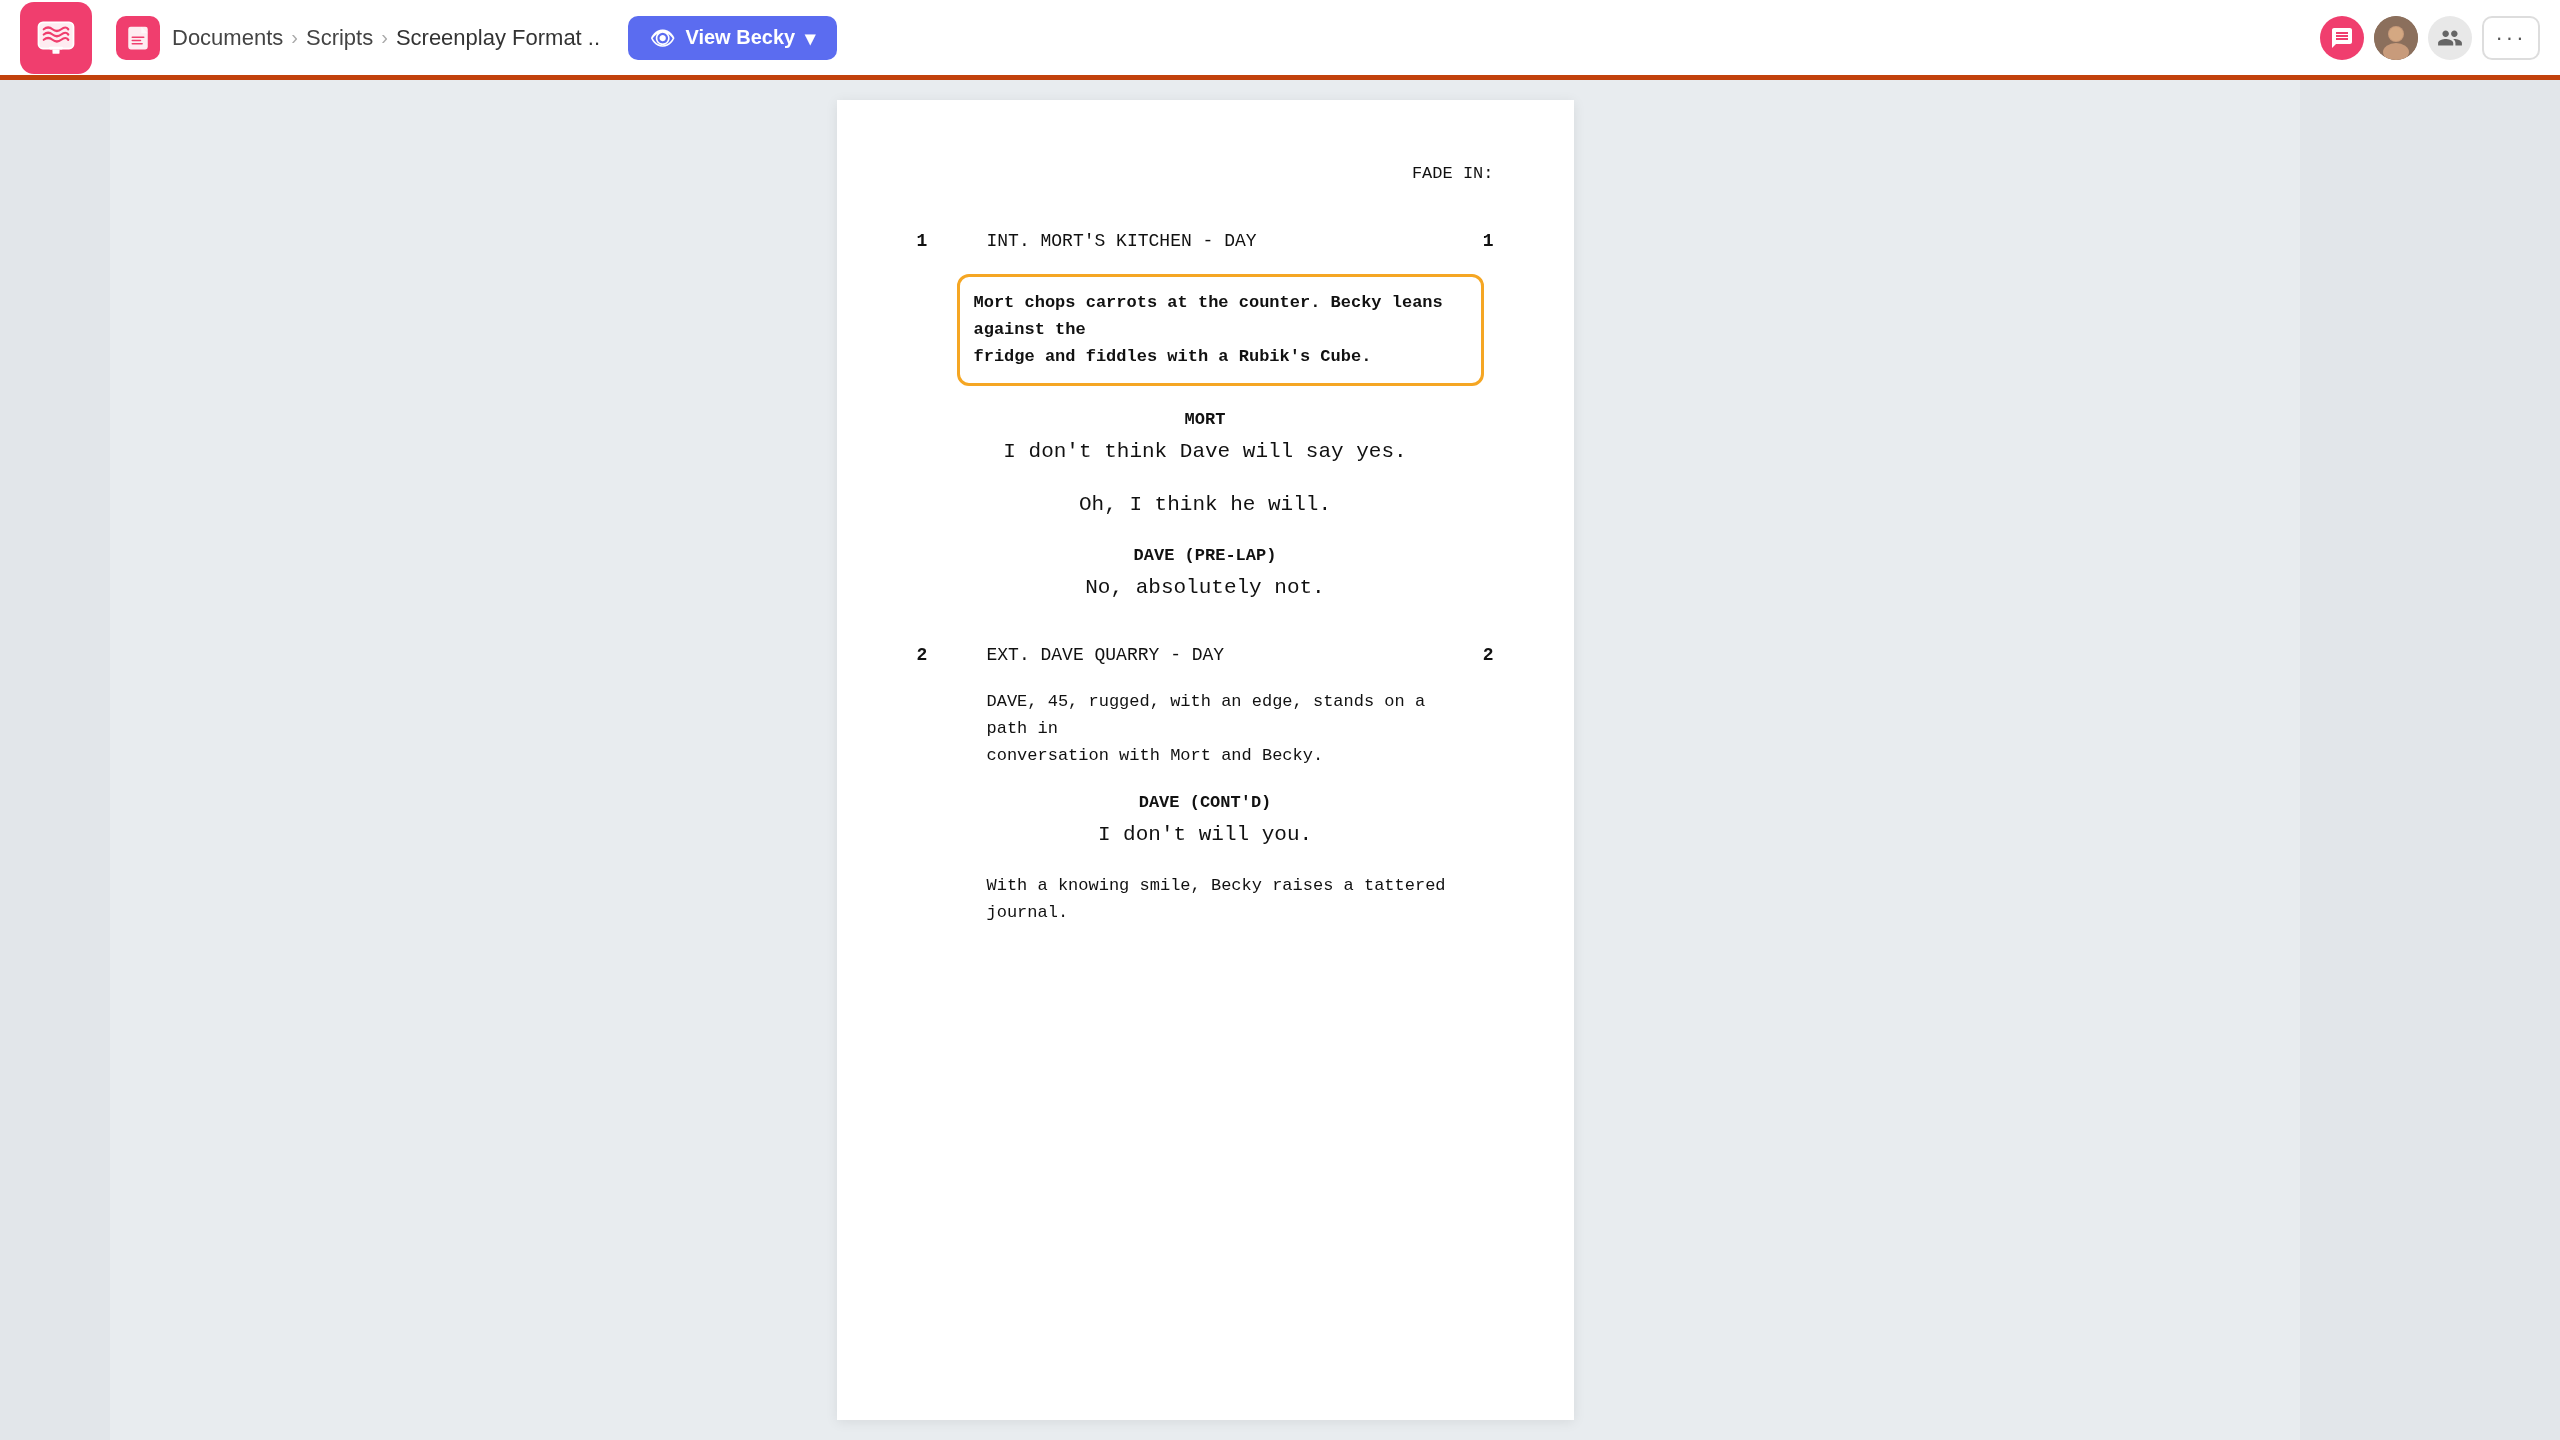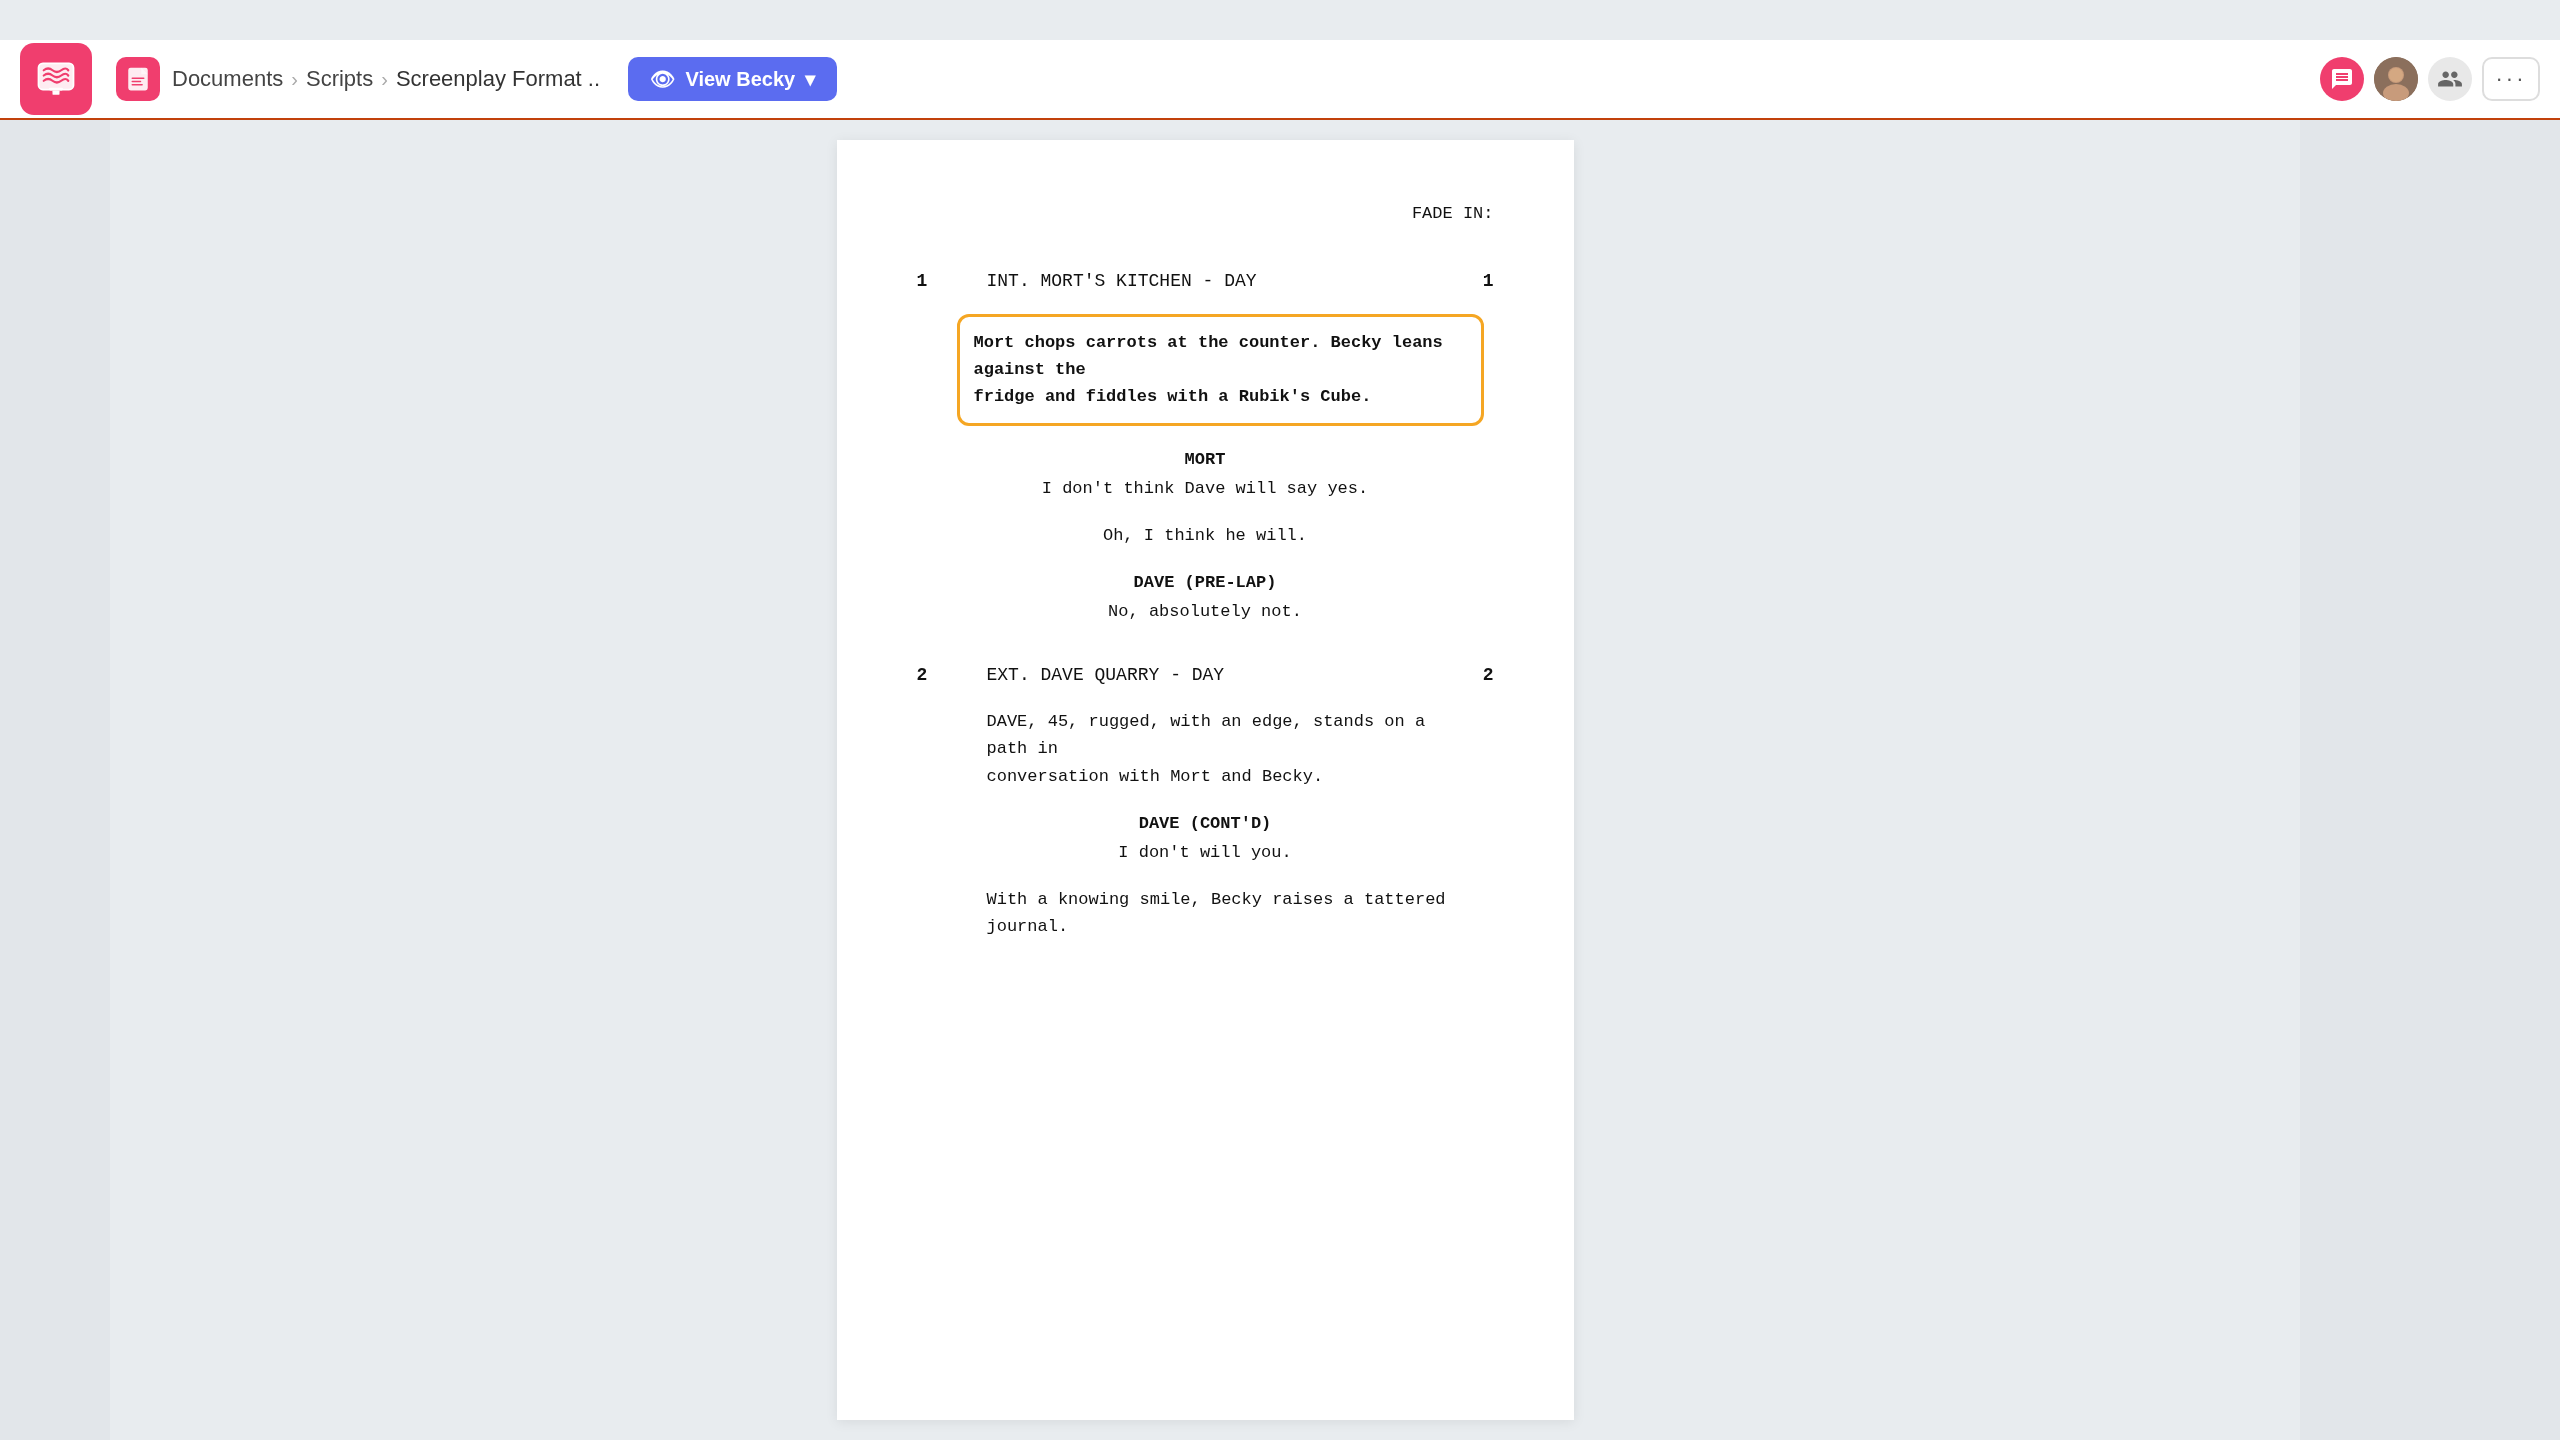--- a/index.html
+++ b/index.html
@@ -12,24 +12,23 @@
       flex-direction: column;
     }
 
     
     .topbar {
       height: 80px;
       background: #ffffff;
       display: flex;
       align-items: center;
       padding: 0 20px;
-      border-bottom: 2px solid #c2410c;
+      border-bottom: 5px solid #c2410c;
       position: relative;
       z-index: 10;
-      margin-top: 40px;
     }
 
     .app-logo {
       width: 72px;
       height: 72px;
       background: #f03e6e;
       border-radius: 14px;
       display: flex;
       align-items: center;
       justify-content: center;
@@ -249,21 +248,21 @@
 
     .character-name {
       text-align: center;
       font-weight: bold;
       font-size: 17px;
       margin-bottom: 2px;
     }
 
     .dialogue {
       text-align: center;
-      font-size: 17px;
+      font-size: 21px;
       margin-bottom: 20px;
     }
 
     .right-sidebar {
       width: 260px;
       background: #e2e6ea;
       flex-shrink: 0;
     }
   </style>
 </head>

